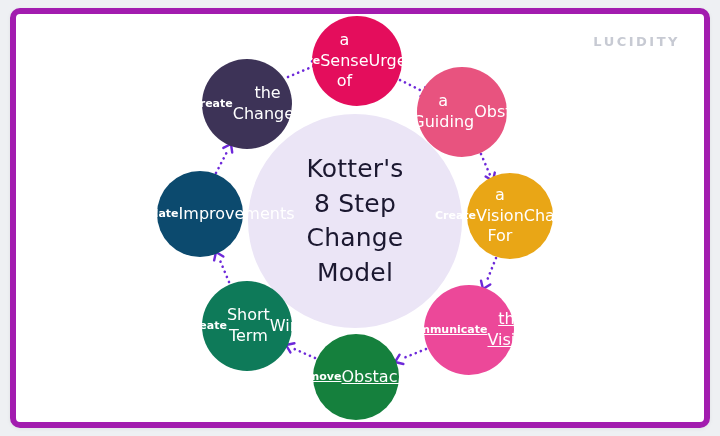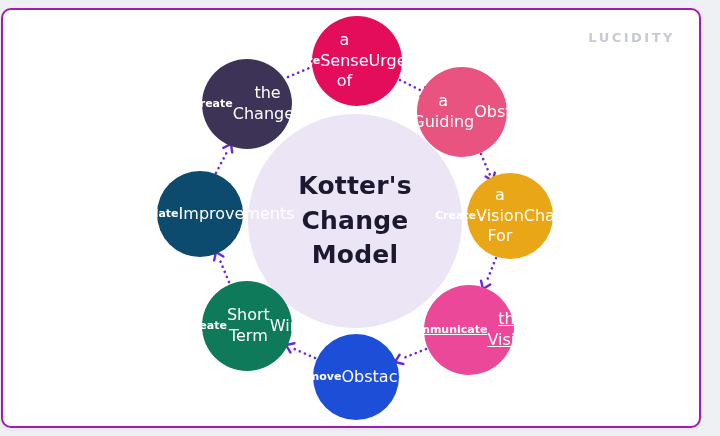--- a/index.html
+++ b/index.html
@@ -2,35 +2,35 @@
 <html><head>
 <meta charset="utf-8">
 <style>
   * { margin:0; padding:0; box-sizing:border-box; }
   html,body { width:720px; height:436px; }
   body {
     font-family:"DejaVu Sans","Liberation Sans",sans-serif;
     position:relative; overflow:hidden;
   }
   .card {
-    position:absolute; left:1px; top:8px; width:700px; height:420px;
-    border:2px solid #a21caf; border-radius:10px;
+    position:absolute; left:10px; top:8px; width:700px; height:420px;
+    border:6px solid #a21caf; border-radius:10px;
     box-shadow:0 1px 4px rgba(20,20,40,.06);
   }
   .logo {
     position:absolute; top:20px; right:24px;
     font-size:13px; font-weight:bold; letter-spacing:2.5px;
     color:#c7cad3;
   }
   .center-circle {
     position:absolute; left:248px; top:114px; width:214px; height:214px;
     border-radius:50%;
     display:flex; align-items:center; justify-content:center; text-align:center;
   }
-  .center-title { font-size:25px; font-weight:700; line-height:1.38; letter-spacing:.2px; }
+  .center-title { font-size:25px; font-weight:400; line-height:1.38; letter-spacing:.2px; }
   .center-title span { display:block; }
   .step {
     position:absolute; border-radius:50%;
     display:flex; align-items:center; justify-content:center;
     text-align:center; color:#fff;
   }
   .step .t { font-weight:700; font-size:11px; line-height:1.3; display:block; }
   .step .s { font-weight:400; font-size:16px; line-height:1.3; display:block; }
   
   .s1 { left:312px; top:16px;  width:90px; height:90px; }
@@ -99,20 +99,21 @@
     <path class="dots" d="M216,173 L228,150"></path>
     <g transform="translate(231,144) rotate(-62.5)">
         <path class="head" d="M-7,-5 L0,0 L-7,5"></path>
       </g>
   </g>
 </svg>
 
 <div class="center-circle" style="background: rgb(235, 229, 246); color: rgb(27, 24, 48);">
   <div class="center-title">
     <span>Kotter's</span>
+    <span>8 Step</span>
     <span>Change</span>
     <span>Model</span>
   </div>
 </div>
 
 <div class="step s1" style="background: rgb(228, 13, 92);">
   <span class="t">Create</span>
   <span class="s">a Sense of</span>
   <span class="s">Urgency</span>
 </div>
@@ -123,21 +124,21 @@
 </div>
 <div class="step s3" style="background: rgb(233, 166, 22);">
   <span class="t">Create</span>
   <span class="s">a Vision For</span>
   <span class="s">Change</span>
 </div>
 <div class="step s4" style="background: #ec4899; text-decoration: underline;">
   <span class="t">Communicate</span>
   <span class="s">the Vision</span>
 </div>
-<div class="step s5" style="background: #1d4ed8;">
+<div class="step s5" style="background: #15803d; text-decoration: underline;">
   <span class="t">Remove</span>
   <span class="s">Obstacles</span>
 </div>
 <div class="step s6" style="background: rgb(14, 122, 89);">
   <span class="t">Create</span>
   <span class="s">Short Term</span>
   <span class="s">Wins</span>
 </div>
 <div class="step s7" style="background: #0c4a6e;">
   <span class="t">Consolidate</span>

